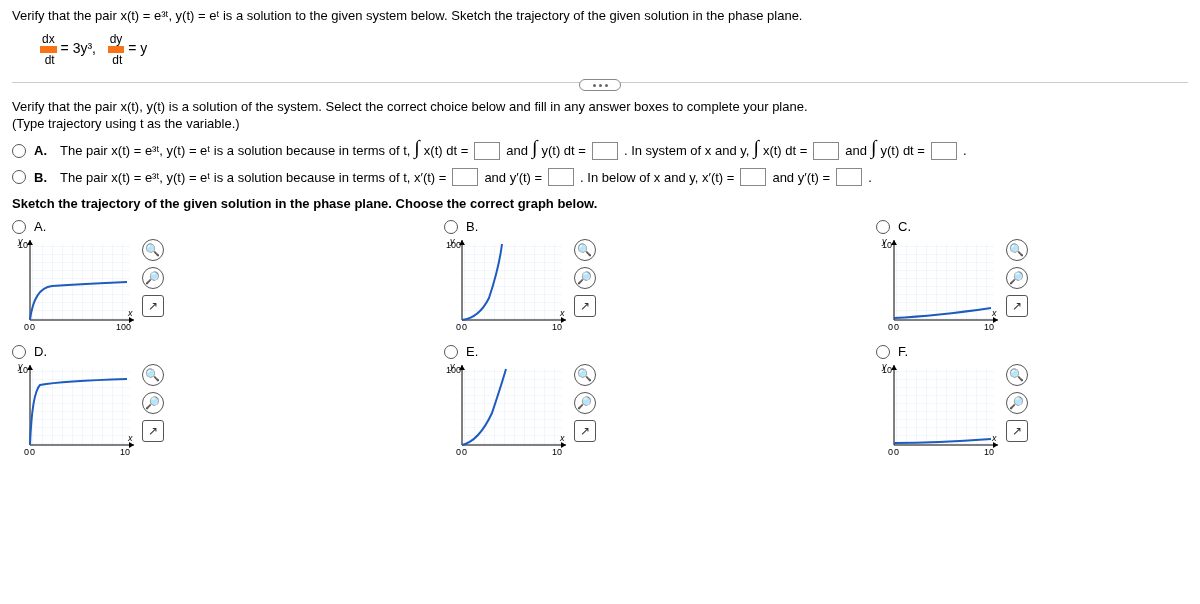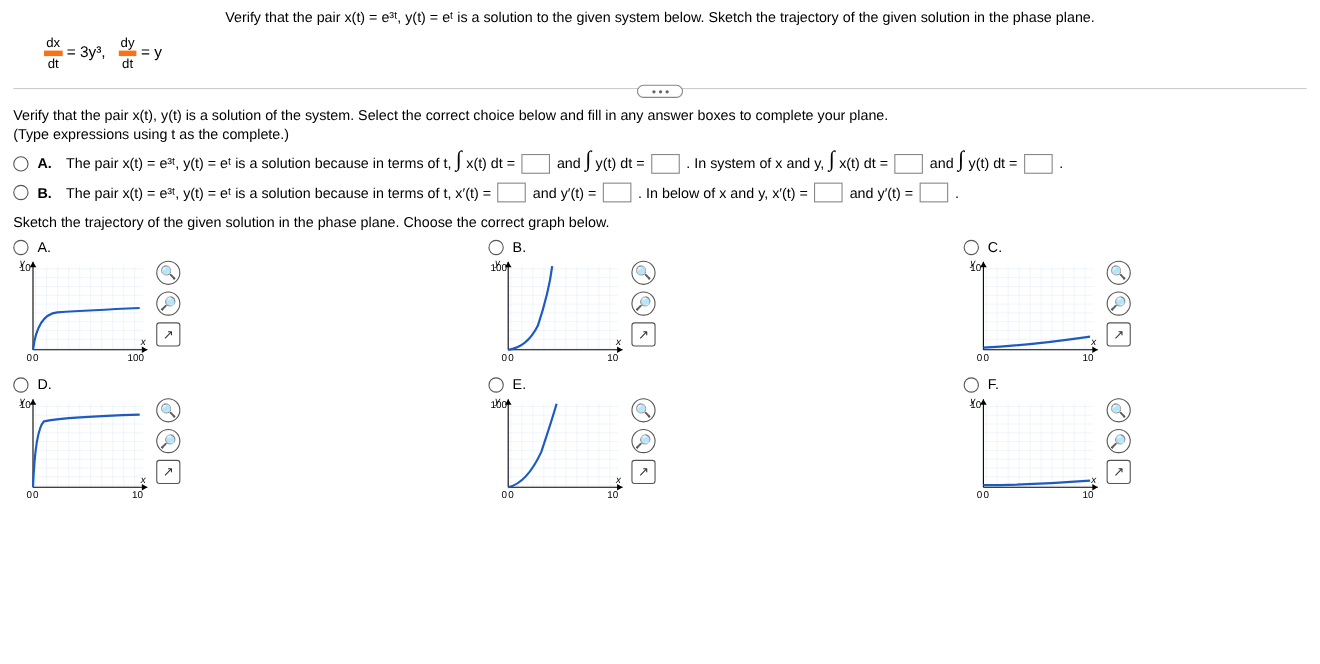--- a/index.html
+++ b/index.html
@@ -5,31 +5,31 @@
   * { box-sizing: border-box; }
   body {
     font-family: Arial, Helvetica, sans-serif;
     font-size: 13px;
     color: #000;
     margin: 0;
     padding: 8px 12px;
     width: 1200px;
     background: #fff;
   }
-  .prompt { margin-bottom: 10px; text-align: center; }
+  .prompt { margin-bottom: 10px; }
   .eq-line { margin: 6px 0 16px 28px; font-size: 14px; }
   .frac {
     display: inline-block;
-    text-align: center;
+    text-align: right;
     vertical-align: middle;
     line-height: 1;
     font-size: 12px;
   }
   .frac .num { display: block; padding: 0 2px 1px; }
-  .frac .den { display: block; border-top: 5px solid #f97316; padding: 1px 2px 0; }
+  .frac .den { display: block; border-top: 7px solid #f97316; padding: 1px 2px 0; }
   .integral { font-size: 20px; display: inline-block; vertical-align: middle; position: relative; top: -3px; font-family:'Times New Roman',serif;}
   hr.sep { border: none; border-top: 1px solid #ccc; margin: 8px 0 14px; }
   .more-pill {
     width: 42px; height: 12px;
     border: 1px solid #888;
     border-radius: 7px;
     background: #fff;
     display: flex; align-items: center; justify-content: center;
     gap: 3px;
     margin: -18px auto 8px;
@@ -64,21 +64,21 @@
   }
   .blank {
     display: inline-block;
     width: 26px; height: 18px;
     border: 1px solid #888;
     background: #fff;
     vertical-align: middle;
     margin: 0 2px;
     cursor: text;
   }
-  .sketch-line { margin: 10px 0 8px; }
+  .sketch-line { margin: 10px 0 8px; font-weight: bold; }
   .graphs-row {
     display: flex;
     gap: 280px;
     margin-bottom: 12px;
   }
   .graph-block {
     display: flex;
     align-items: flex-start;
     gap: 6px;
   }
@@ -120,21 +120,21 @@
 </div>
 
 <hr class="sep">
 <div class="more-pill">
     <span></span>
     <span></span>
     <span></span>
   </div>
 
 <div class="instr">Verify that the pair x(t), y(t) is a solution of the system. Select the correct choice below and fill in any answer boxes to complete your plane.</div>
-<div class="note">(Type expressions using t as the complete.)</div>
+<div class="note">(Type trajectory using t as the variable.)</div>
 
 <div class="choice-row">
   <div class="radio"></div>
   <div class="choice-label">A.</div>
   <div class="choice-text">
     <span>The pair x(t) = e³ᵗ, y(t) = eᵗ is a solution because in terms of t, </span>
     <span class="integral">∫</span>
       <span>x(t) dt =</span>
     <span class="blank"></span>
     <span>and</span>

